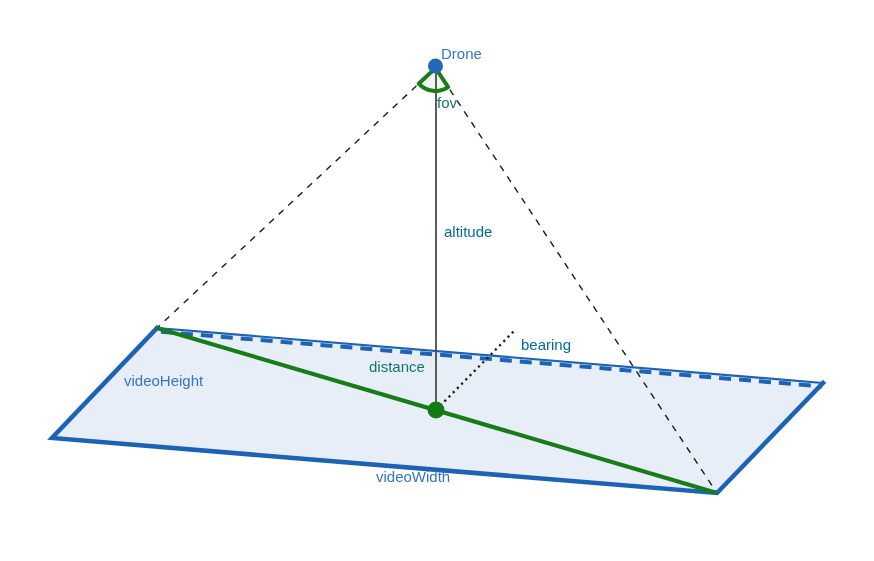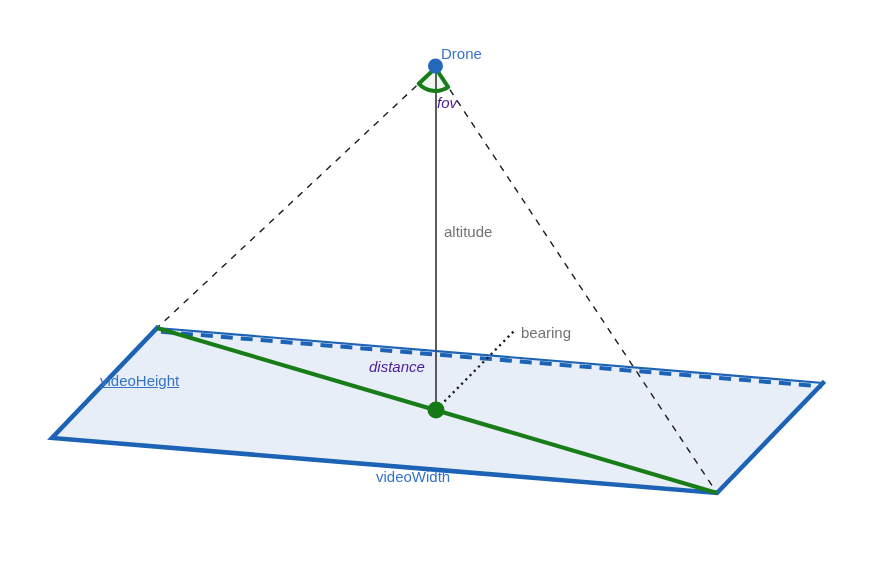--- a/index.html
+++ b/index.html
@@ -21,22 +21,22 @@
     top: 0;
   }
   .lbl {
     position: absolute;
     font-size: 15px;
     line-height: 1.15;
     white-space: nowrap;
     user-select: none;
   }
   .lbl-blue  { color: #3674c9; }
-  .lbl-green { color: #4c1d95; font-style: italic; }
-  .lbl-dark  { color: #737373; }
+  .lbl-green { color: #0f766e; }
+  .lbl-dark  { color: #0369a1; }
 </style>
 </head>
 <body>
 
 <div class="stage">
 
   <svg width="874" height="561" viewBox="0 0 874 561">
 
     <polygon points="157,328 823,383 717,493 52,438" fill="#e8eef7" stroke="none"></polygon>
 
@@ -59,20 +59,20 @@
     <circle cx="435.5" cy="66" r="7.5" fill="#2368bb"></circle>
     <circle cx="436" cy="410" r="8.5" fill="#157a15"></circle>
   </svg>
 
   <span class="lbl lbl-blue" style="left:441px; top:45px;">Drone</span>
 
   <span class="lbl lbl-green" style="left:437px; top:94px;">fov</span>
 
   <span class="lbl lbl-dark" style="left:444px; top:223px;">altitude</span>
 
-  <span class="lbl lbl-dark" style="left:521px; top:324px;">bearing</span>
+  <span class="lbl lbl-dark" style="left:521px; top:336px;">bearing</span>
 
   <span class="lbl lbl-green" style="left:369px; top:358px;">distance</span>
 
-  <span class="lbl lbl-blue" style="left:100px; top:372px;text-decoration:underline;">videoHeight</span>
+  <span class="lbl lbl-blue" style="left:124px; top:372px;">videoHeight</span>
 
   <span class="lbl lbl-blue" style="left:376px; top:468px;">videoWidth</span>
 </div>
 
 </body></html>

